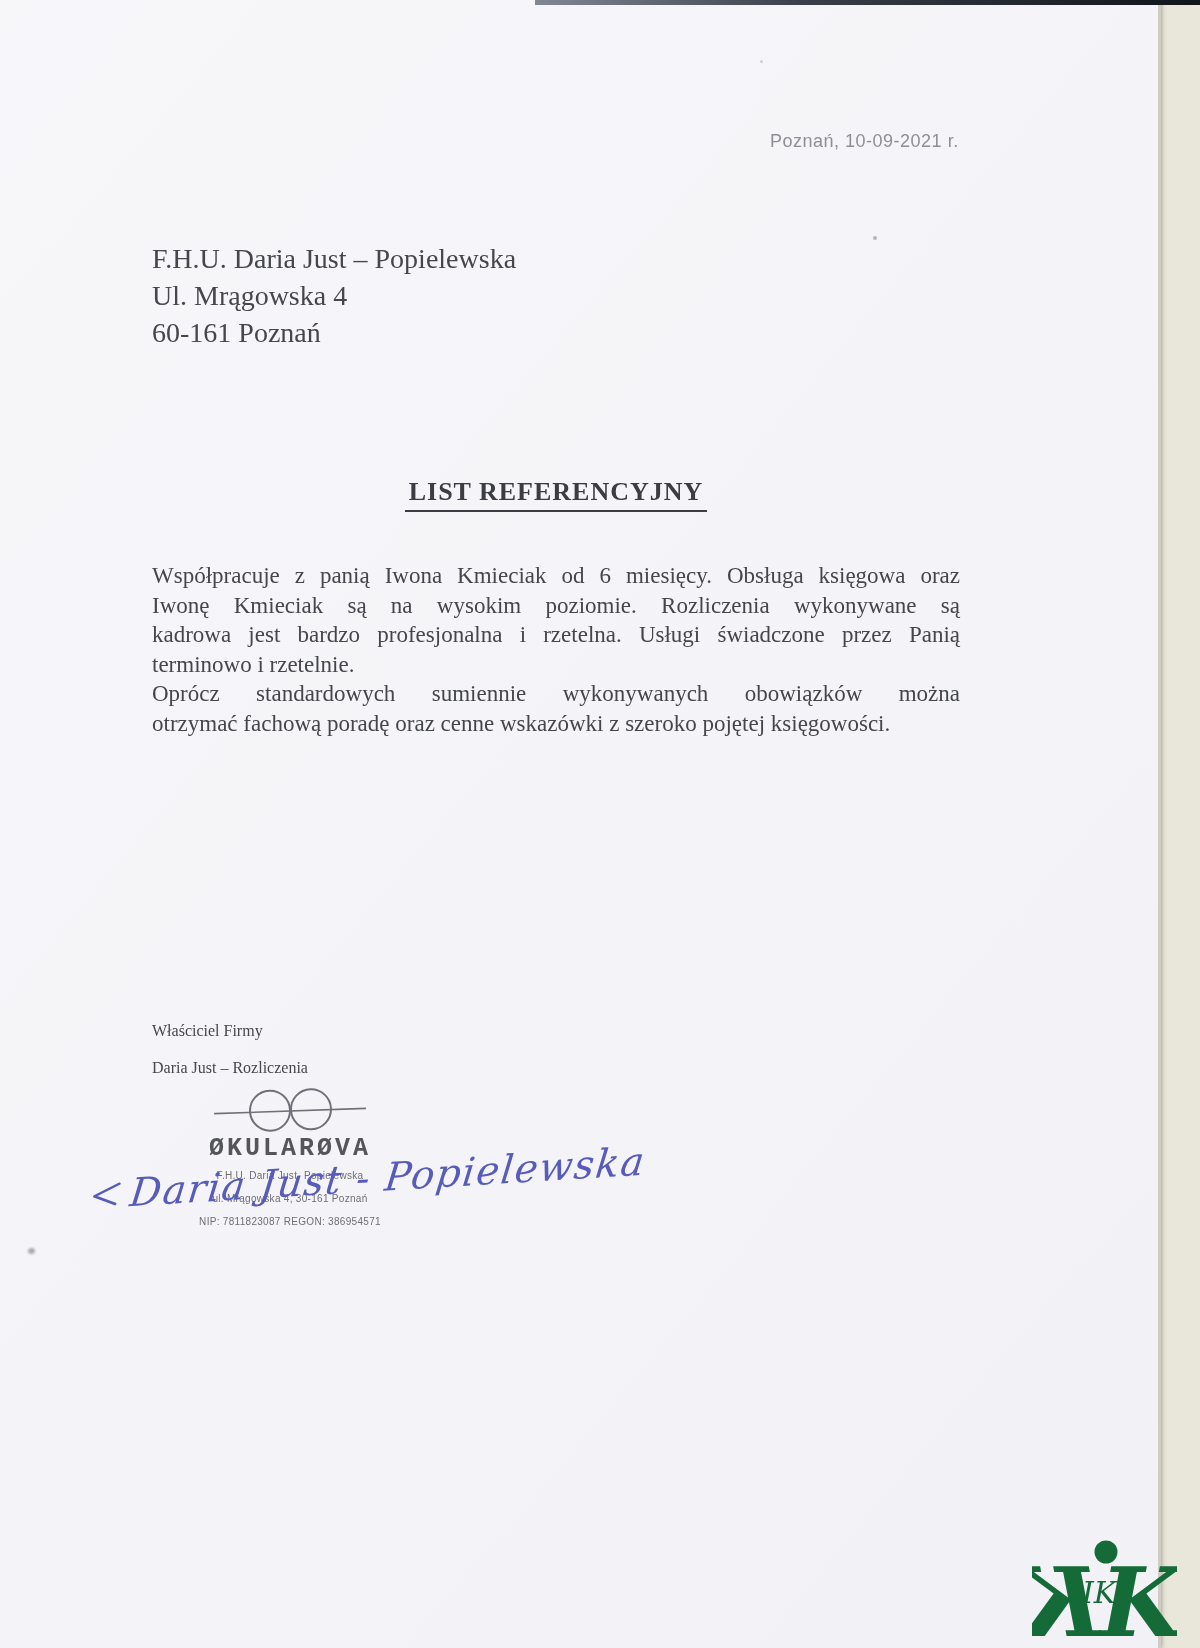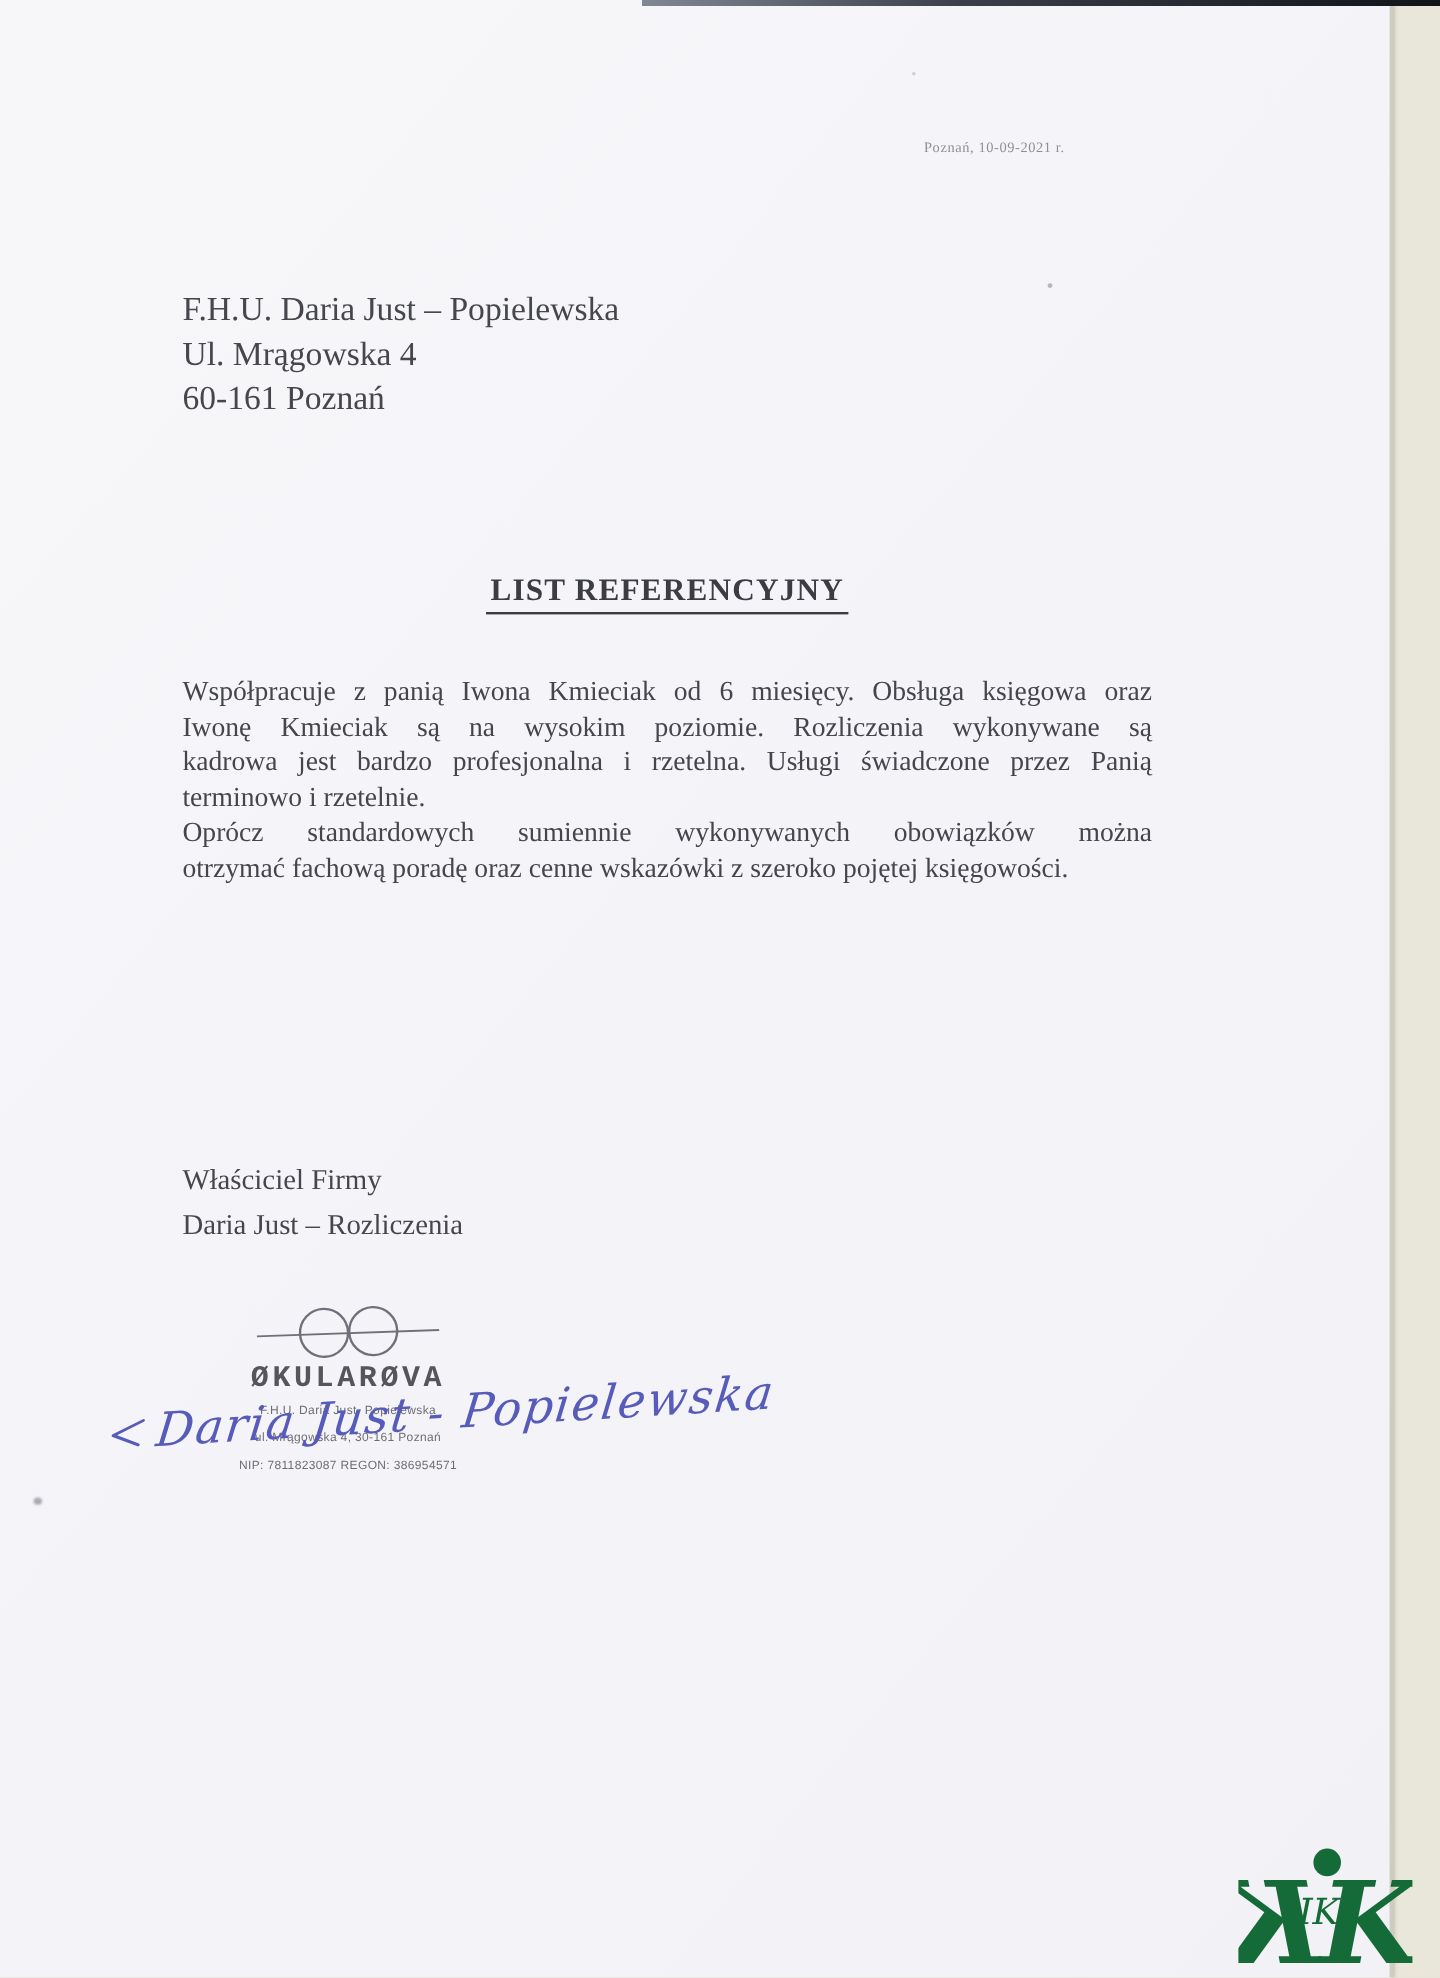--- a/index.html
+++ b/index.html
@@ -20,23 +20,23 @@
     position:absolute; left:535px; top:0; width:665px; height:5px;
     background:linear-gradient(to right,#828893 0%,#3a3f49 40%,#111419 100%);
   }
   .page-edge {
     position:absolute; left:1158px; top:5px; width:3px; height:1643px;
     background:#cfccc2;
   }
 
   
   .date-line {
-    position:absolute; left:770px; top:116px; width:240px;
-    font-family:Liberation Serif, serif;
-    font-size:12px; color:#8e8e95; letter-spacing:.5px;
+    position:absolute; left:770px; top:131px; width:240px;
+    font-family:Liberation Sans, sans-serif;
+    font-size:18px; color:#8e8e95; letter-spacing:.5px;
   }
 
   
   .sender {
     position:absolute; left:152px; top:240px;
     font-size:28px; color:#46474d; line-height:37px;
   }
 
   
   .title-wrap {
@@ -53,22 +53,22 @@
   
   .body-text {
     position:absolute; left:152px; top:561px; width:808px;
     font-size:23px; color:#45464c; line-height:29.6px;
   }
   .jline { text-align:justify; text-align-last:justify; }
   .lline { text-align:left; }
 
   
   .closing {
-    position:absolute; left:152px; top:966px;
-    font-size:24px; color:#46474d; line-height:37px;
+    position:absolute; left:152px; top:1012px;
+    font-size:16px; color:#46474d; line-height:37px;
   }
 
   
   .stamp {
     position:absolute; left:140px; top:1086px; width:300px;
     text-align:center; color:#5c5c62;
   }
   .stamp .glasses { margin:0 auto; display:block; }
   .stamp-brand {
     font-size:25px; font-weight:bold; letter-spacing:3px;

